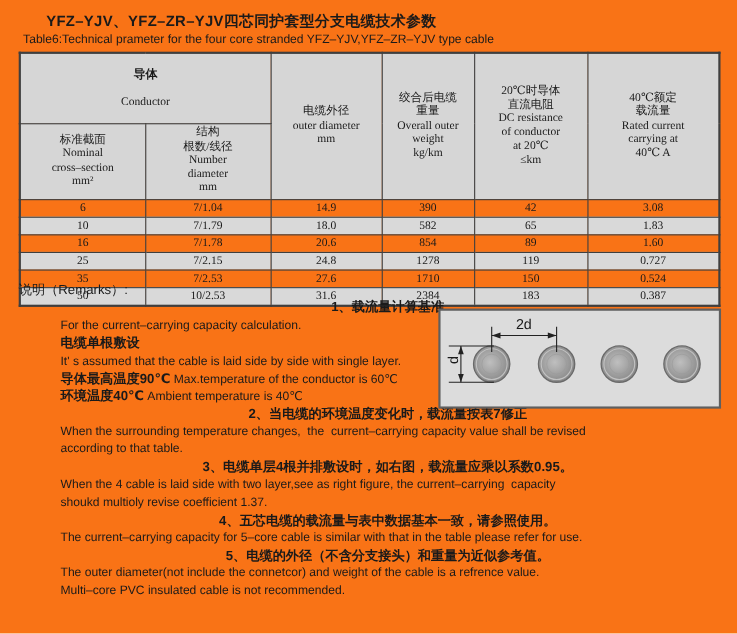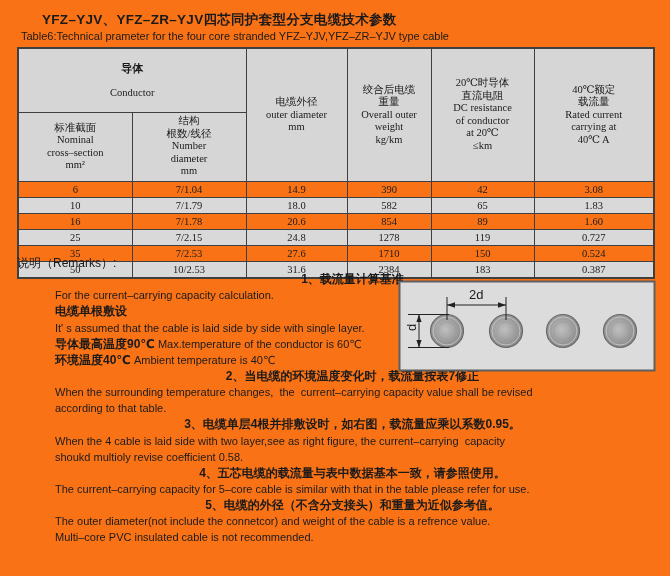--- a/index.html
+++ b/index.html
@@ -148,21 +148,21 @@
     <div class="r-line indent-sub"><span class="zh"></span><span class="en">For the current–carrying capacity calculation.</span></div>
     <div class="r-line indent-sub"><span class="zh">电缆单根敷设</span><span class="en"></span></div>
     <div class="r-line indent-sub"><span class="zh"></span><span class="en">It' s assumed that the cable is laid side by side with single layer.</span></div>
     <div class="r-line indent-sub"><span class="zh">导体最高温度90℃</span><span class="en"> Max.temperature of the conductor is 60℃</span></div>
     <div class="r-line indent-sub"><span class="zh">环境温度40℃</span><span class="en"> Ambient temperature is 40℃</span></div>
     <div class="r-line indent-num"><span class="num">2、</span><span class="zh">当电缆的环境温度变化时，载流量按表7修正</span></div>
     <div class="r-line indent-sub"><span class="en">When the surrounding temperature changes,  the  current–carrying capacity value shall be revised</span></div>
     <div class="r-line indent-sub"><span class="en">according to that table.</span></div>
     <div class="r-line indent-num"><span class="num">3、</span><span class="zh">电缆单层4根并排敷设时，如右图，载流量应乘以系数0.95。</span></div>
     <div class="r-line indent-sub"><span class="en">When the 4 cable is laid side with two layer,see as right figure, the current–carrying  capacity</span></div>
-    <div class="r-line indent-sub"><span class="en">shoukd multioly revise coefficient 0.58.</span></div>
+    <div class="r-line indent-sub"><span class="en">shoukd multioly revise coefficient 1.37.</span></div>
     <div class="r-line indent-num"><span class="num">4、</span><span class="zh">五芯电缆的载流量与表中数据基本一致，请参照使用。</span></div>
     <div class="r-line indent-sub"><span class="en">The current–carrying capacity for 5–core cable is similar with that in the table please refer for use.</span></div>
     <div class="r-line indent-num"><span class="num">5、</span><span class="zh">电缆的外径（不含分支接头）和重量为近似参考值。</span></div>
     <div class="r-line indent-sub"><span class="en">The outer diameter(not include the connetcor) and weight of the cable is a refrence value.</span></div>
     <div class="r-line indent-sub"><span class="en">Multi–core PVC insulated cable is not recommended.</span></div>
   </div>
 
   <svg id="diagram" width="258" height="92" viewBox="0 0 258 92">
     <defs>
       <radialGradient id="metal" cx="45%" cy="45%" r="60%">

